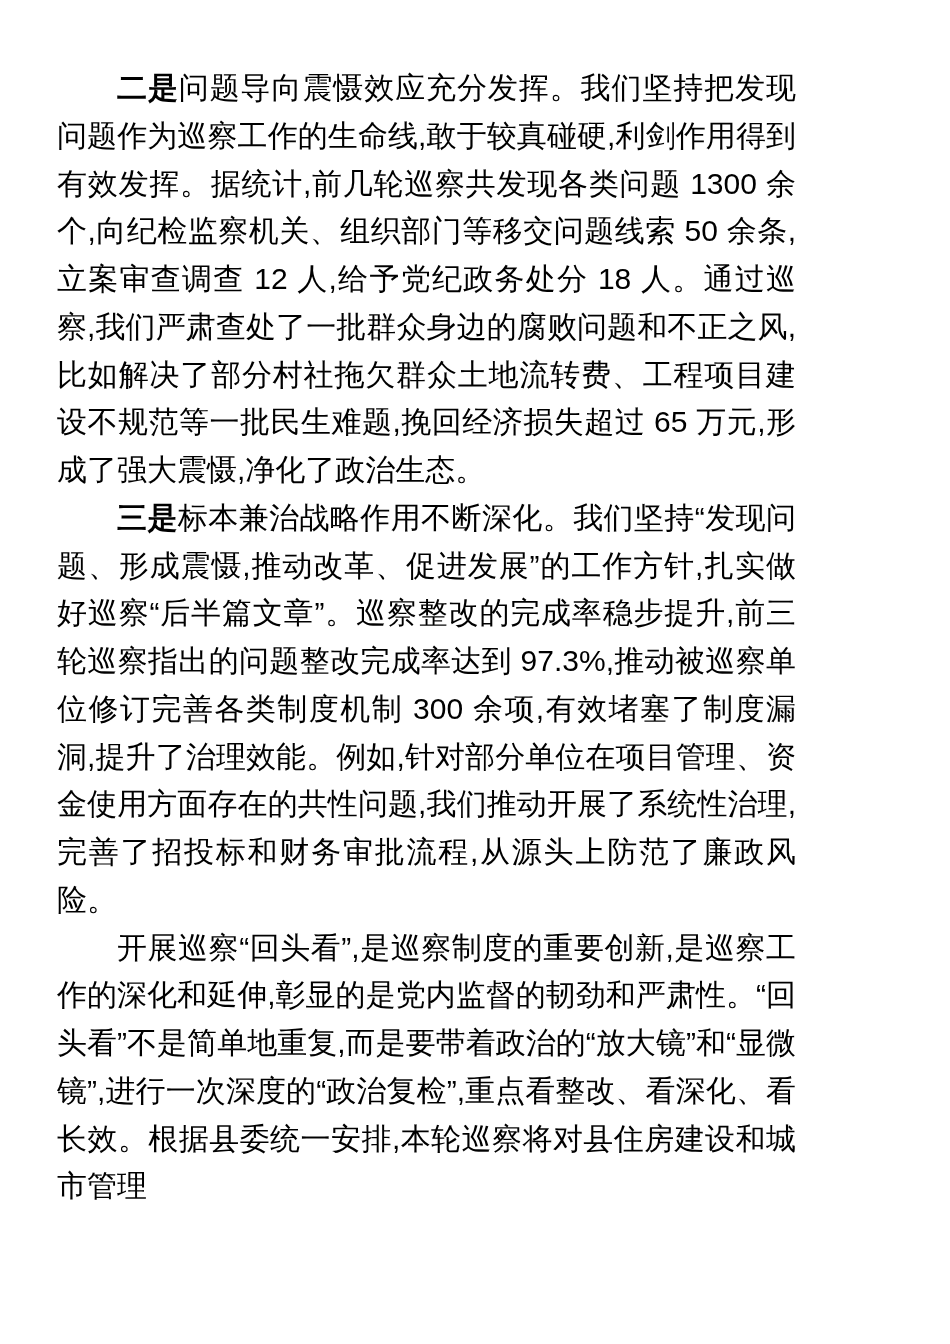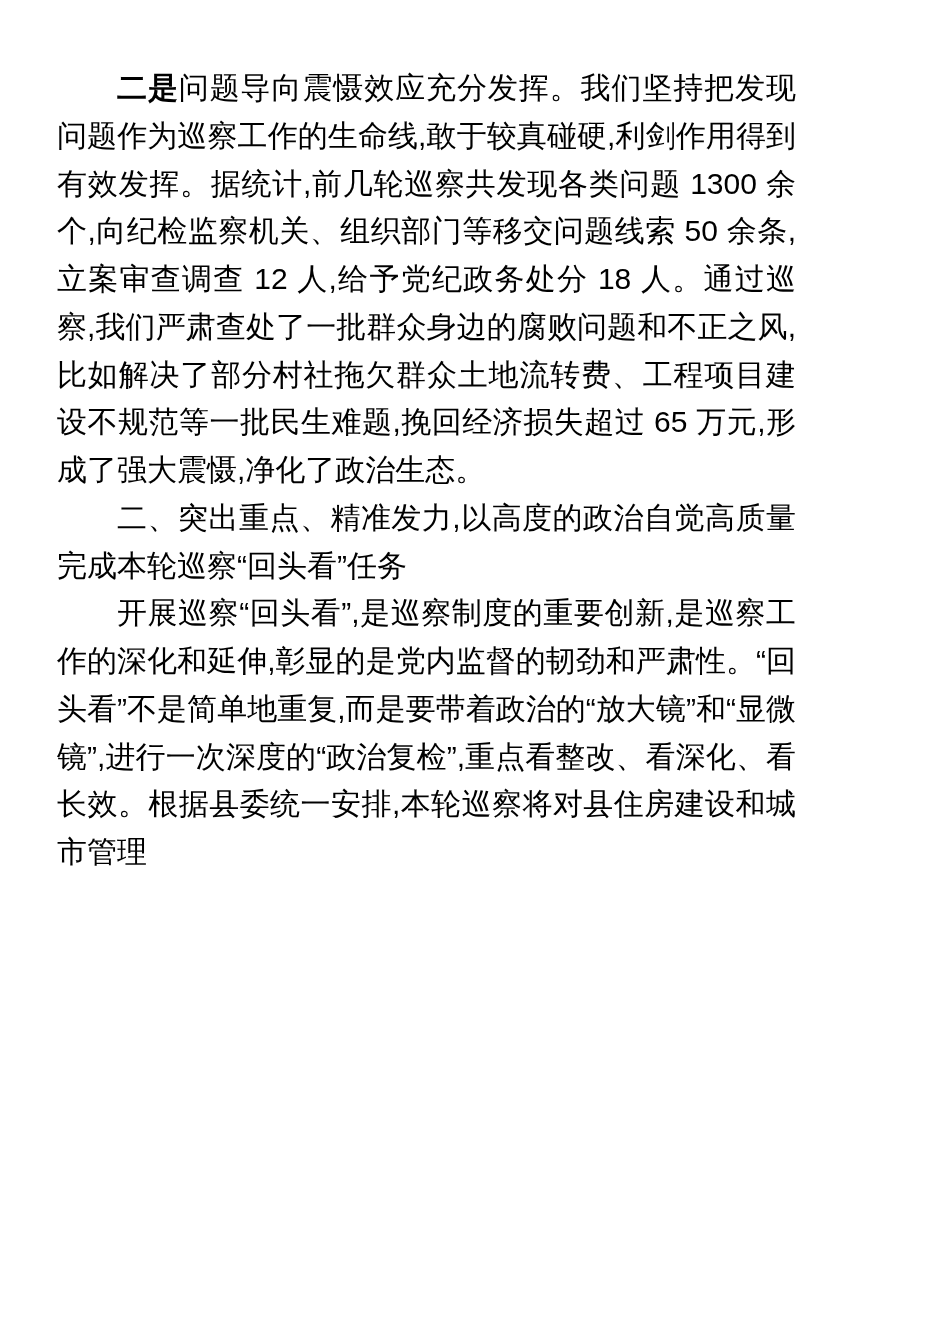--- a/index.html
+++ b/index.html
@@ -34,18 +34,18 @@
   .lead {
     font-weight: bold;
   }
 </style>
 </head>
 <body>
 
 <div class="page">
   <p class="para"><strong class="lead">二是</strong><span>问题导向震慑效应充分发挥。我们坚持把发现问题作为巡察工作的生命线,敢于较真碰硬,利剑作用得到有效发挥。据统计,前几轮巡察共发现各类问题 1300 余个,向纪检监察机关、组织部门等移交问题线索 50 余条,立案审查调查 12 人,给予党纪政务处分 18 人。通过巡察,我们严肃查处了一批群众身边的腐败问题和不正之风,比如解决了部分村社拖欠群众土地流转费、工程项目建设不规范等一批民生难题,挽回经济损失超过 65 万元,形成了强大震慑,净化了政治生态。</span></p>
 
+  <p class="para"><strong class="lead">三是</strong><span>标本兼治战略作用不断深化。我们坚持“发现问题、形成震慑,推动改革、促进发展”的工作方针,扎实做好巡察“后半篇文章”。巡察整改的完成率稳步提升,前三轮巡察指出的问题整改完成率达到 97.3%,推动被巡察单位修订完善各类制度机制 300 余项,有效堵塞了制度漏洞,提升了治理效能。例如,针对部分单位在项目管理、资金使用方面存在的共性问题,我们推动开展了系统性治理,完善了招投标和财务审批流程,从源头上防范了廉政风险。</span></p>
 
 
-  <p class="para"><span>二、突出重点、精准发力,以高度的政治自觉高质量完成本轮巡察“回头看”任务</span></p>
 
   <p class="para"><span>开展巡察“回头看”,是巡察制度的重要创新,是巡察工作的深化和延伸,彰显的是党内监督的韧劲和严肃性。“回头看”不是简单地重复,而是要带着政治的“放大镜”和“显微镜”,进行一次深度的“政治复检”,重点看整改、看深化、看长效。根据县委统一安排,本轮巡察将对县住房建设和城市管理</span></p>
 </div>
 
 </body></html>

